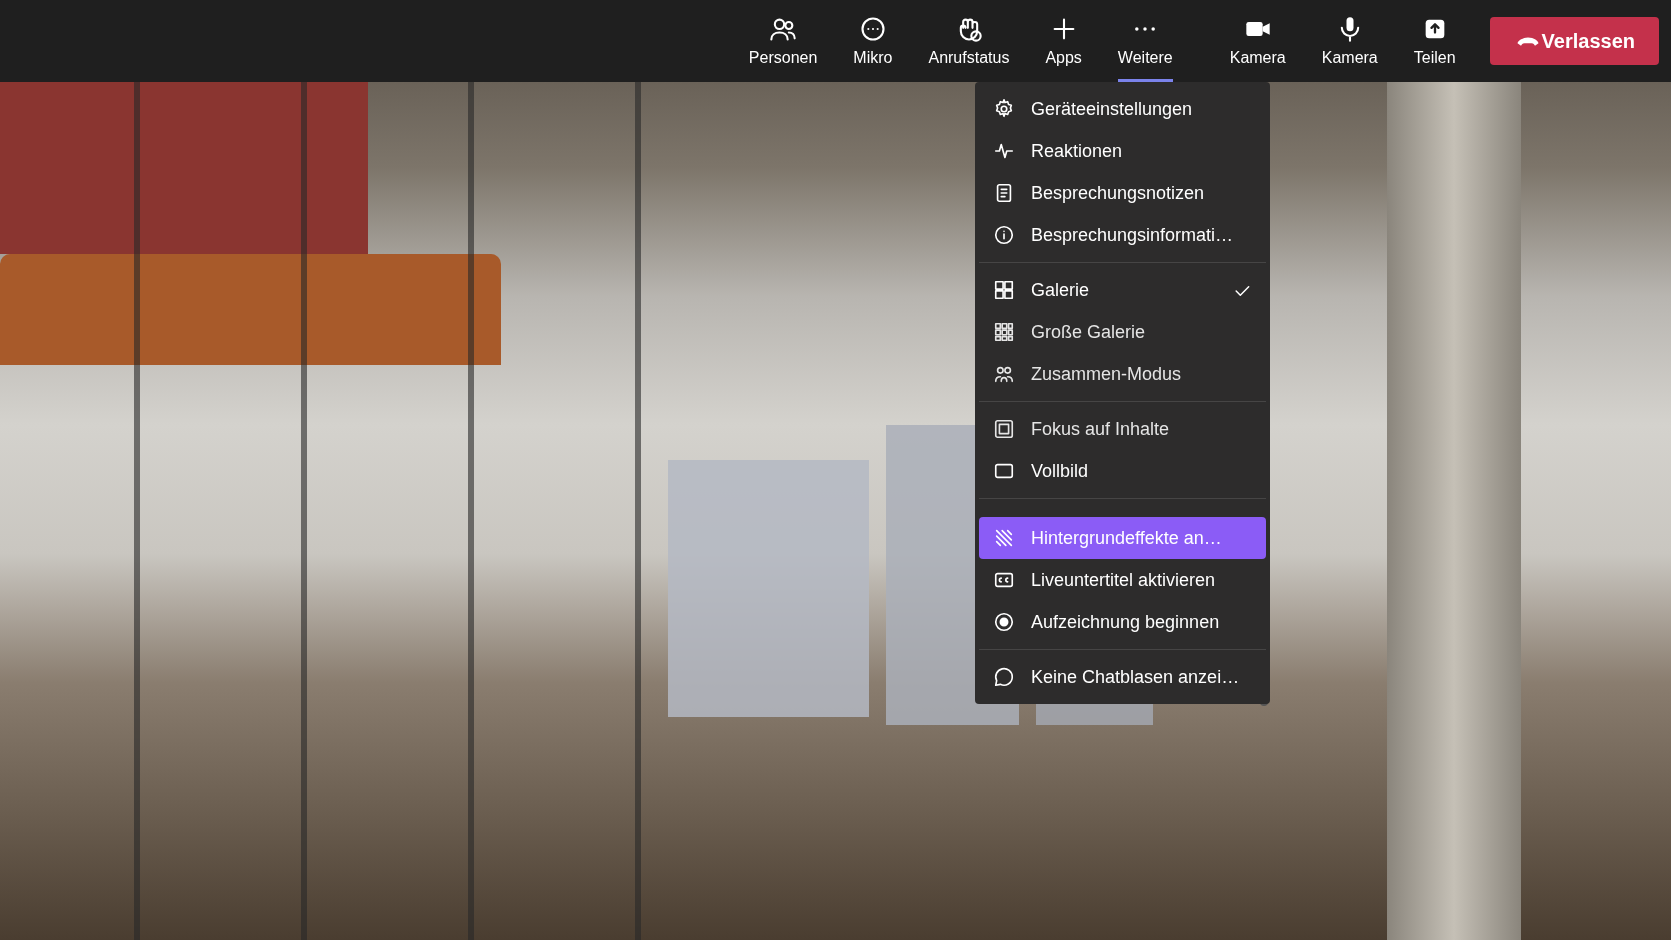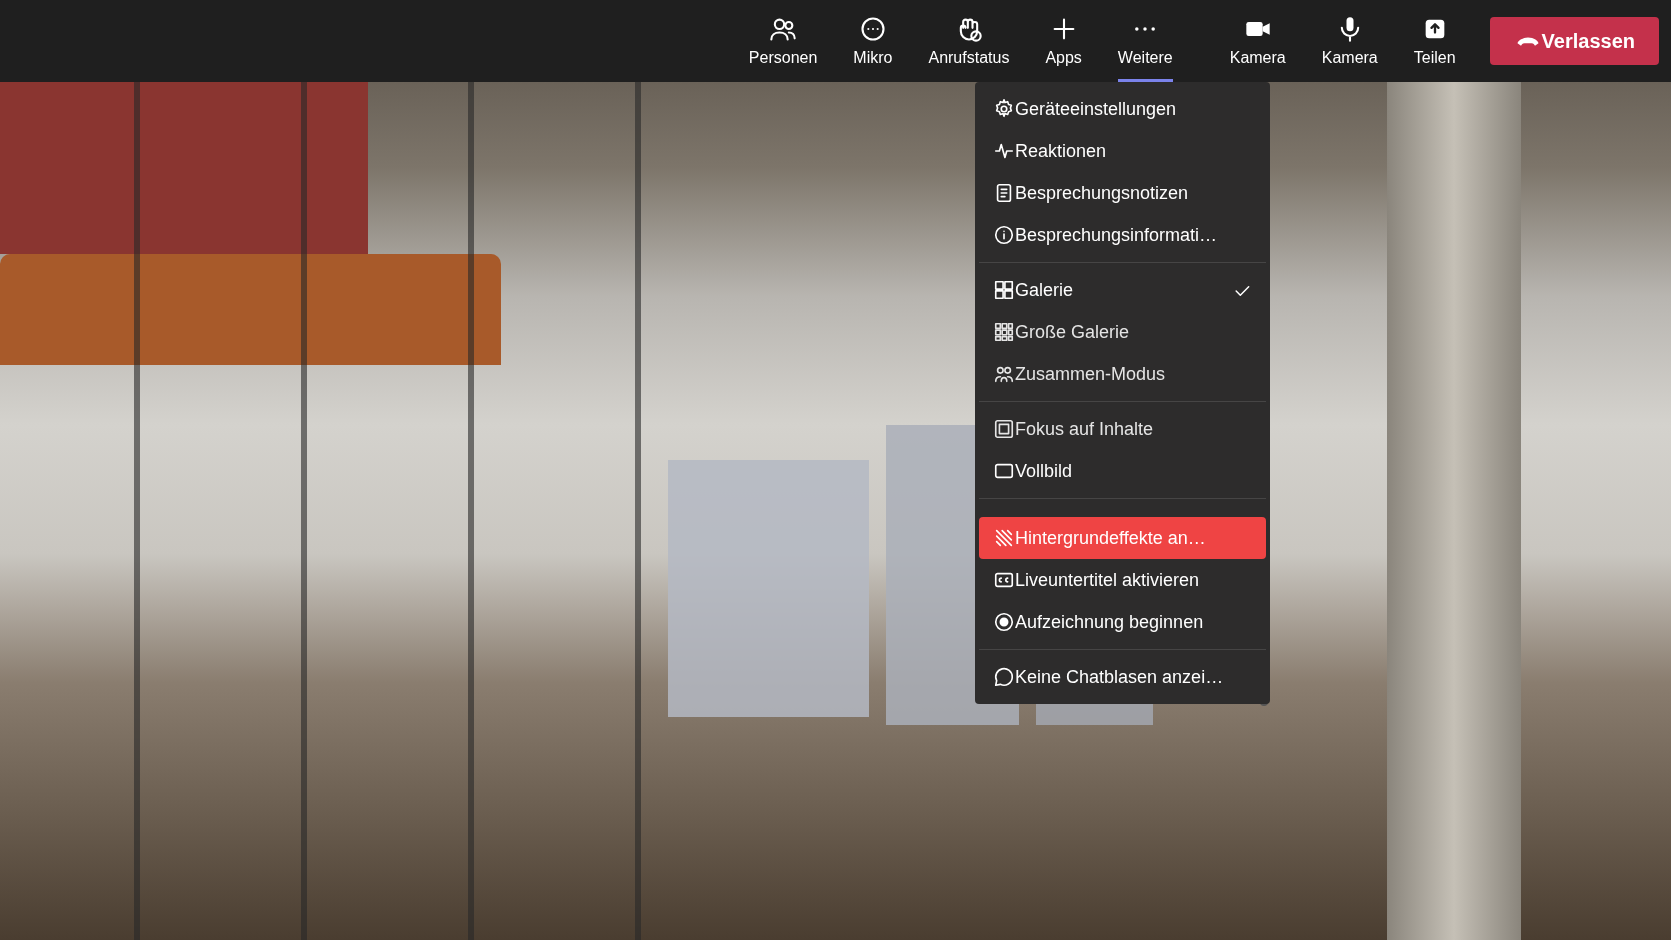--- a/index.html
+++ b/index.html
@@ -145,39 +145,40 @@
   z-index: 10;
   max-height: 858px;
 }
 
 .menu-item {
   display: flex;
   align-items: flex-end;
   padding: 10px 14px;
   color: #fff;
   font-size: 18px;
+  gap: 16px;
   cursor: pointer;
   border-radius: 4px;
   white-space: nowrap;
   overflow: hidden;
 }
 
 .menu-item .mi-label {
   overflow: hidden;
   text-overflow: ellipsis;
   flex: 1;
 }
 
 .menu-item.disabled {
   color: #e5e5e5;
   cursor: default;
 }
 
 .menu-item.hover {
-  background: #ef4444;
+  background: #8b5cf6;
   margin-top: 18px;
 }
 
 .menu-item .mi-icon {
   width: 22px;
   height: 22px;
   display: flex;
   align-items: center;
   justify-content: center;
   flex-shrink: 0;

